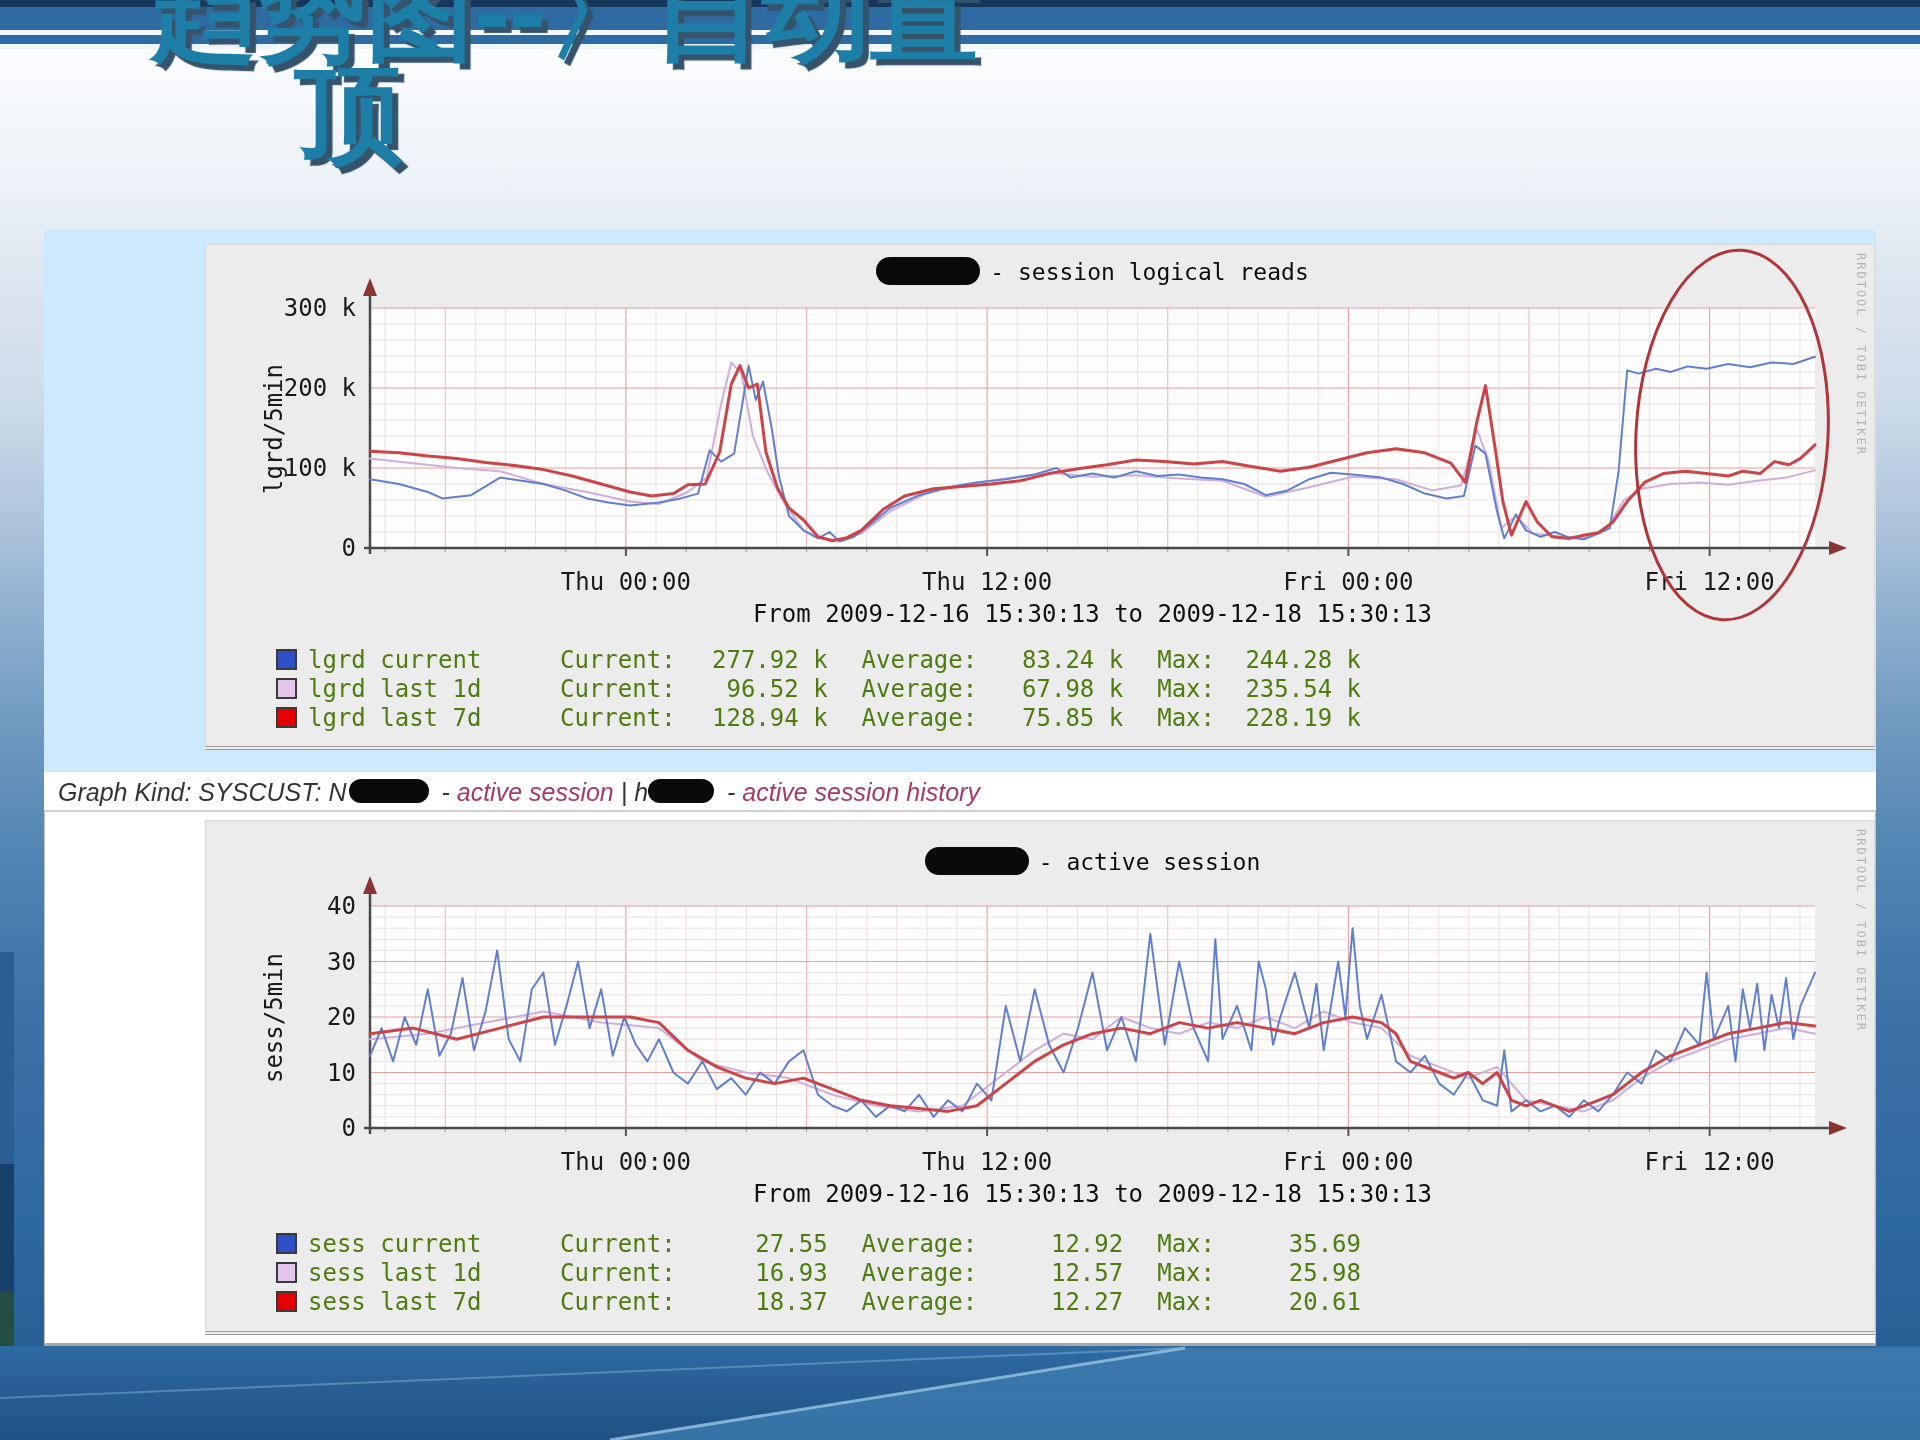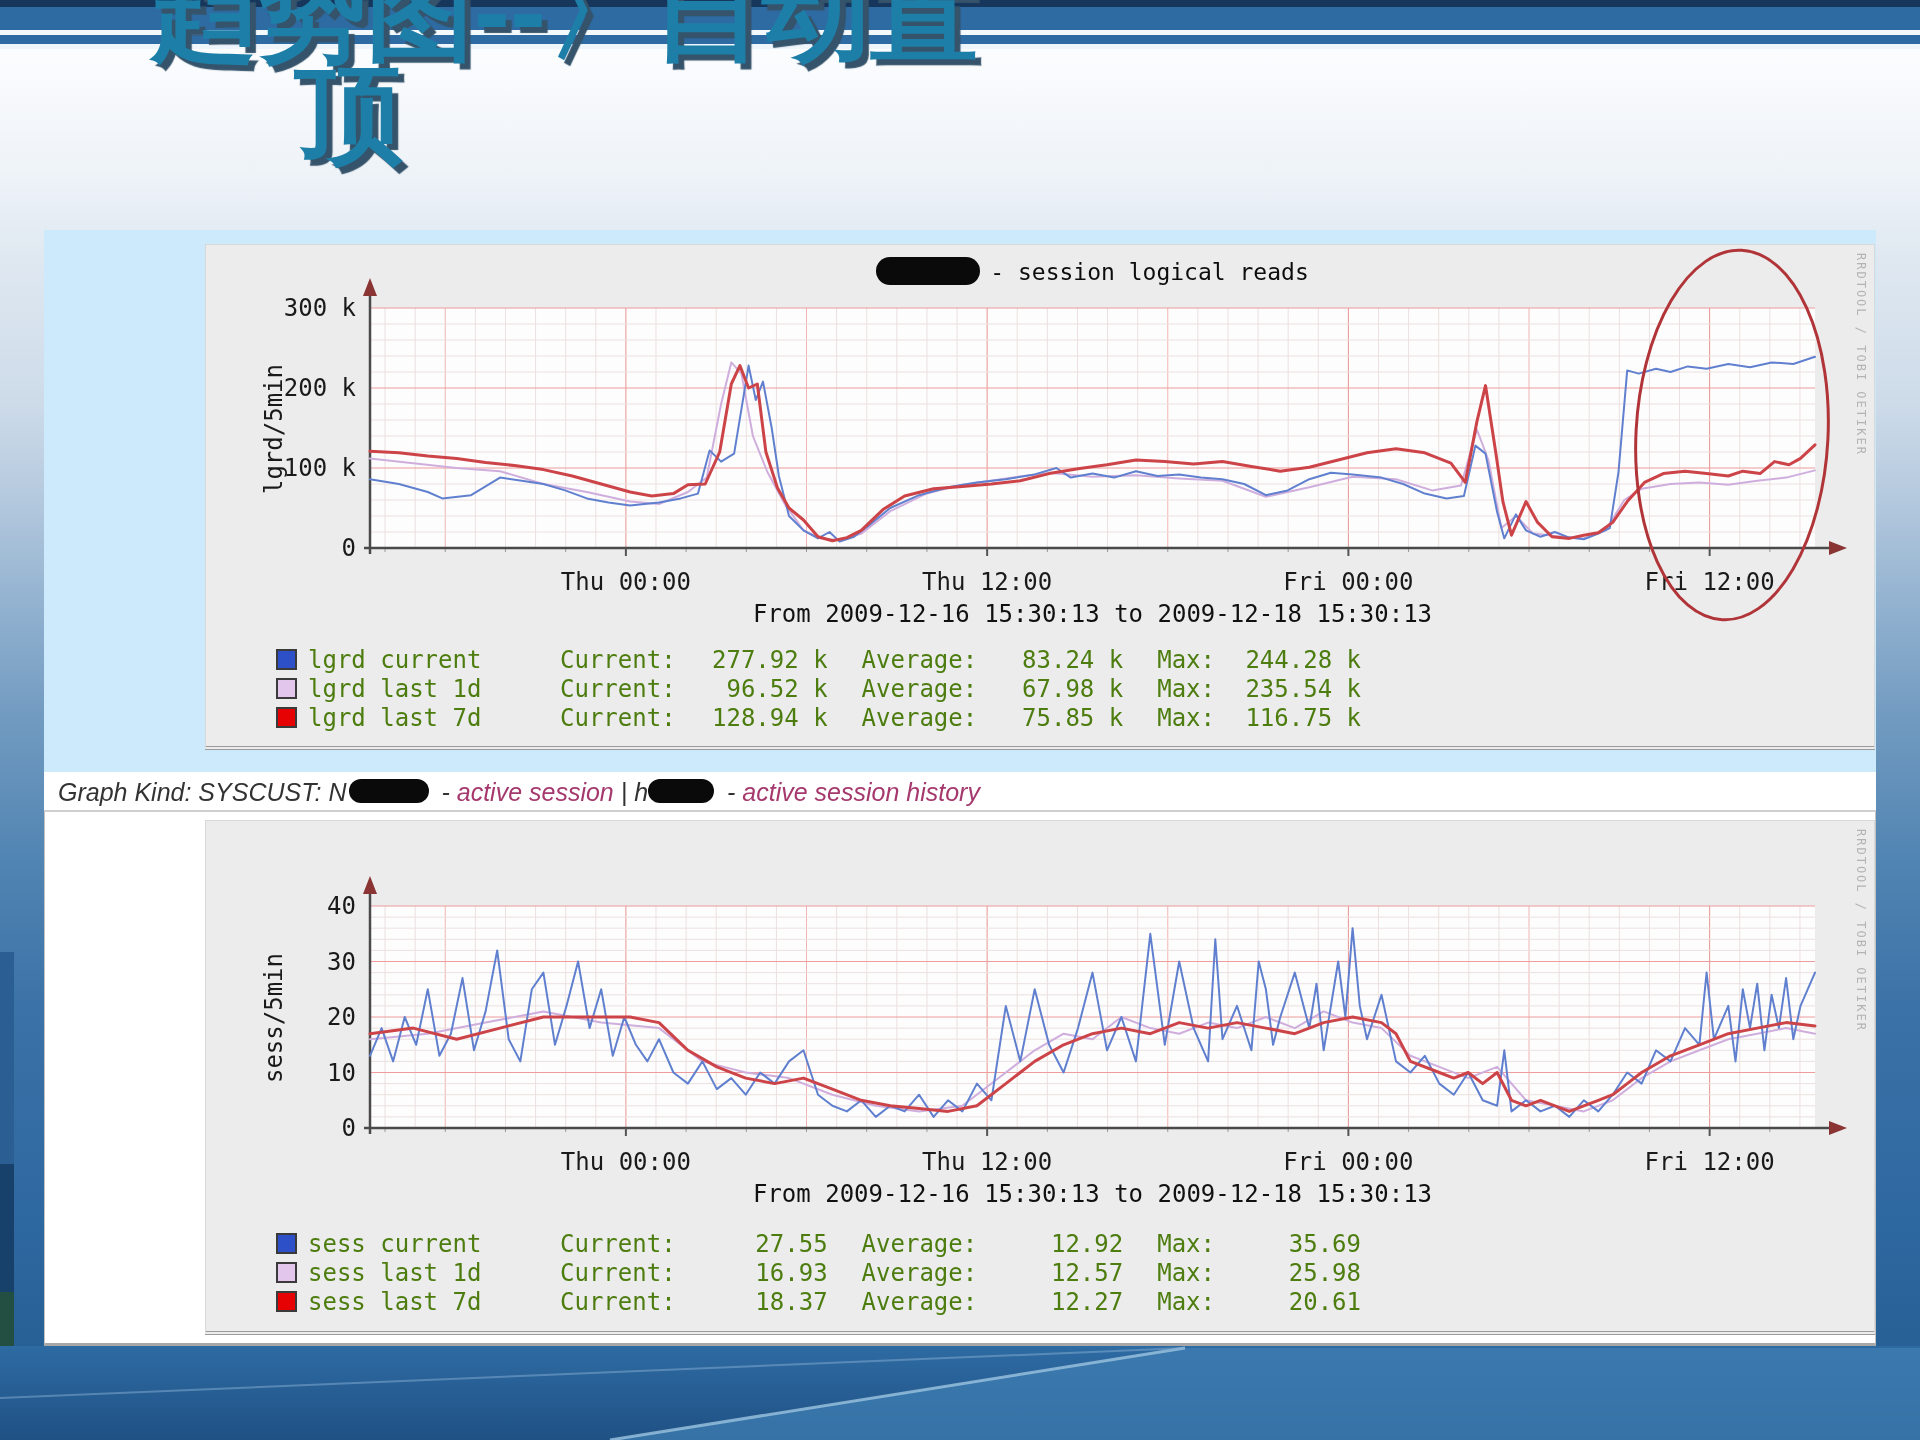--- a/index.html
+++ b/index.html
@@ -195,26 +195,27 @@
         <text x="1503.6306" y="345" text-anchor="middle" font-family="DejaVu Sans Mono, monospace" font-size="24" fill="#1a1a1a">Fri 12:00</text>
         <text x="886.5" y="377" text-anchor="middle" font-family="DejaVu Sans Mono, monospace" font-size="24" fill="#111">From 2009-12-16 15:30:13 to 2009-12-18 15:30:13</text>
         <polyline points="164.0,213.4 207.3,218.2 250.7,223.0 294.0,226.2 337.4,239.0 380.8,247.0 424.1,256.6 453.0,259.0 481.9,247.0 500.7,232.6 515.1,159.0 525.3,117.4 535.4,128.6 546.9,191.0 561.4,227.0 578.7,259.0 597.5,285.4 614.8,293.4 633.6,295.0 655.3,288.6 684.2,266.2 720.3,248.6 756.4,239.8 799.8,233.4 843.1,227.8 886.5,231.8 929.9,230.2 973.2,233.4 1016.5,235.8 1059.9,251.8 1103.3,242.2 1146.6,231.8 1190.0,234.2 1226.1,245.4 1255.0,240.6 1270.9,184.6 1282.4,215.0 1295.4,283.0 1309.9,271.0 1327.2,288.6 1348.9,291.0 1377.8,293.4 1399.5,285.4 1418.3,255.0 1435.6,243.8 1464.5,239.0 1493.4,237.4 1522.3,239.8 1551.2,235.8 1580.1,232.6 1609.0,225.4" fill="none" stroke="#cfaede" stroke-width="2" stroke-linejoin="round" stroke-linecap="round"></polyline>
         <polyline points="164.0,234.2 192.9,239.0 221.8,247.0 236.3,253.4 265.1,250.2 294.0,232.6 315.7,235.8 337.4,239.0 359.1,245.4 380.8,253.4 402.4,257.4 424.1,260.6 453.0,257.4 474.7,253.4 492.0,248.6 503.6,205.4 515.1,216.6 528.1,208.6 542.6,120.6 549.8,155.0 557.0,136.6 565.7,183.0 572.9,231.0 583.0,271.0 597.5,285.4 612.0,293.4 623.5,287.0 633.6,296.6 648.1,291.8 662.5,280.6 684.2,263.0 713.1,250.2 742.0,242.2 770.9,237.4 799.8,234.2 828.7,229.4 850.4,223.0 864.8,232.6 886.5,228.6 908.2,232.6 929.9,226.2 951.5,231.0 973.2,229.4 994.9,232.6 1016.5,234.2 1038.2,239.0 1059.9,250.2 1081.6,245.4 1103.3,234.2 1124.9,227.8 1146.6,229.4 1175.5,232.6 1197.2,239.0 1218.8,248.6 1240.5,253.4 1257.9,251.0 1269.4,200.6 1279.5,208.6 1291.1,267.0 1298.3,293.4 1309.9,269.4 1320.0,285.4 1334.5,291.8 1348.9,287.0 1363.3,292.6 1377.8,294.2 1392.3,288.6 1403.8,283.0 1412.5,227.0 1421.2,125.4 1432.7,128.6 1450.0,123.8 1464.5,127.0 1481.8,121.4 1500.6,123.8 1522.3,119.0 1544.0,122.2 1565.6,117.4 1587.3,119.0 1609.0,111.8" fill="none" stroke="#6080cf" stroke-width="2" stroke-linejoin="round" stroke-linecap="round"></polyline>
         <polyline points="164.0,206.2 192.9,207.8 221.8,211.0 250.7,213.4 279.6,217.4 308.5,220.6 337.4,224.6 366.3,231.0 395.2,239.0 424.1,247.0 445.8,251.0 467.4,248.6 481.9,239.8 499.2,239.0 513.7,207.0 525.3,139.0 533.9,120.6 542.6,143.0 551.3,139.0 559.9,207.0 571.5,243.0 583.0,263.0 597.5,275.0 612.0,291.8 626.4,295.8 640.9,292.6 655.3,285.4 677.0,264.6 698.6,251.0 727.6,243.8 756.4,241.4 785.4,239.0 814.3,235.8 843.1,228.6 872.0,223.8 901.0,219.8 929.9,215.0 958.8,216.6 987.6,219.0 1016.5,216.6 1045.4,221.4 1074.3,226.2 1103.3,222.2 1132.2,215.0 1161.0,207.8 1190.0,203.8 1218.8,207.8 1244.9,218.2 1259.3,237.4 1270.9,176.6 1279.5,140.6 1289.7,207.0 1296.9,256.6 1305.5,290.2 1320.0,256.6 1331.6,277.4 1346.0,291.8 1363.3,293.4 1377.8,290.2 1392.3,287.8 1406.7,277.4 1421.2,256.6 1438.5,237.4 1457.3,228.6 1479.0,226.2 1500.6,228.6 1522.3,231.0 1536.8,226.2 1554.1,228.6 1568.5,216.6 1583.0,219.8 1594.5,213.4 1609.0,199.8" fill="none" stroke="#cc4348" stroke-width="3" stroke-linejoin="round" stroke-linecap="round"></polyline>
         <ellipse cx="1526" cy="190" rx="96" ry="185" fill="none" stroke="#b03438" stroke-width="3" transform="rotate(3 1526 190)"></ellipse>
       </svg>
     <div class="legend">
         <div class="lg-row"><span class="lg-swatch" style="background: rgb(45, 80, 200);"></span><span class="lg-name">lgrd current</span><span>Current:</span><span class="lg-val cur">277.92 k</span><span>Average:</span><span class="lg-val avg">83.24 k</span><span>Max:</span><span class="lg-val max">244.28 k</span></div>
         <div class="lg-row"><span class="lg-swatch" style="background: rgb(226, 198, 236);"></span><span class="lg-name">lgrd last 1d</span><span>Current:</span><span class="lg-val cur">96.52 k</span><span>Average:</span><span class="lg-val avg">67.98 k</span><span>Max:</span><span class="lg-val max">235.54 k</span></div>
-        <div class="lg-row"><span class="lg-swatch" style="background: rgb(230, 2, 2);"></span><span class="lg-name">lgrd last 7d</span><span>Current:</span><span class="lg-val cur">128.94 k</span><span>Average:</span><span class="lg-val avg">75.85 k</span><span>Max:</span><span class="lg-val max">116.75 k</span></div>
+        <div class="lg-row"><span class="lg-swatch" style="background: rgb(230, 2, 2);"></span><span class="lg-name">lgrd last 7d</span><span>Current:</span><span class="lg-val cur">128.94 k</span><span>Average:</span><span class="lg-val avg">75.85 k</span><span>Max:</span><span class="lg-val max">228.19 k</span></div>
       </div>
     <div class="watermark">RRDTOOL / TOBI OETIKER</div>
   </div>
 
   <div id="panel-1" class="abs panel">
+    <div class="g-title"><span class="redact title-blob"></span><span>- active session</span></div>
     <div class="ylab">sess/5min</div>
     <svg class="plot" width="1668" height="510">
         <rect x="164" y="85" width="1445" height="222" fill="#fdfdfd"></rect>
         <line x1="179.05208333333334" y1="85" x2="179.05208333333334" y2="307" stroke="#ece0e0" stroke-width="1"></line>
         <line x1="179.05208333333334" y1="307" x2="179.05208333333334" y2="311" stroke="#999" stroke-width="1"></line>
         <line x1="209.15625" y1="85" x2="209.15625" y2="307" stroke="#ece0e0" stroke-width="1"></line>
         <line x1="239.26041666666669" y1="85" x2="239.26041666666669" y2="307" stroke="#f2b4b4" stroke-width="1"></line>
         <line x1="239.26041666666669" y1="307" x2="239.26041666666669" y2="311" stroke="#999" stroke-width="1"></line>
         <line x1="269.36458333333337" y1="85" x2="269.36458333333337" y2="307" stroke="#ece0e0" stroke-width="1"></line>
         <line x1="299.46875" y1="85" x2="299.46875" y2="307" stroke="#ece0e0" stroke-width="1"></line>

